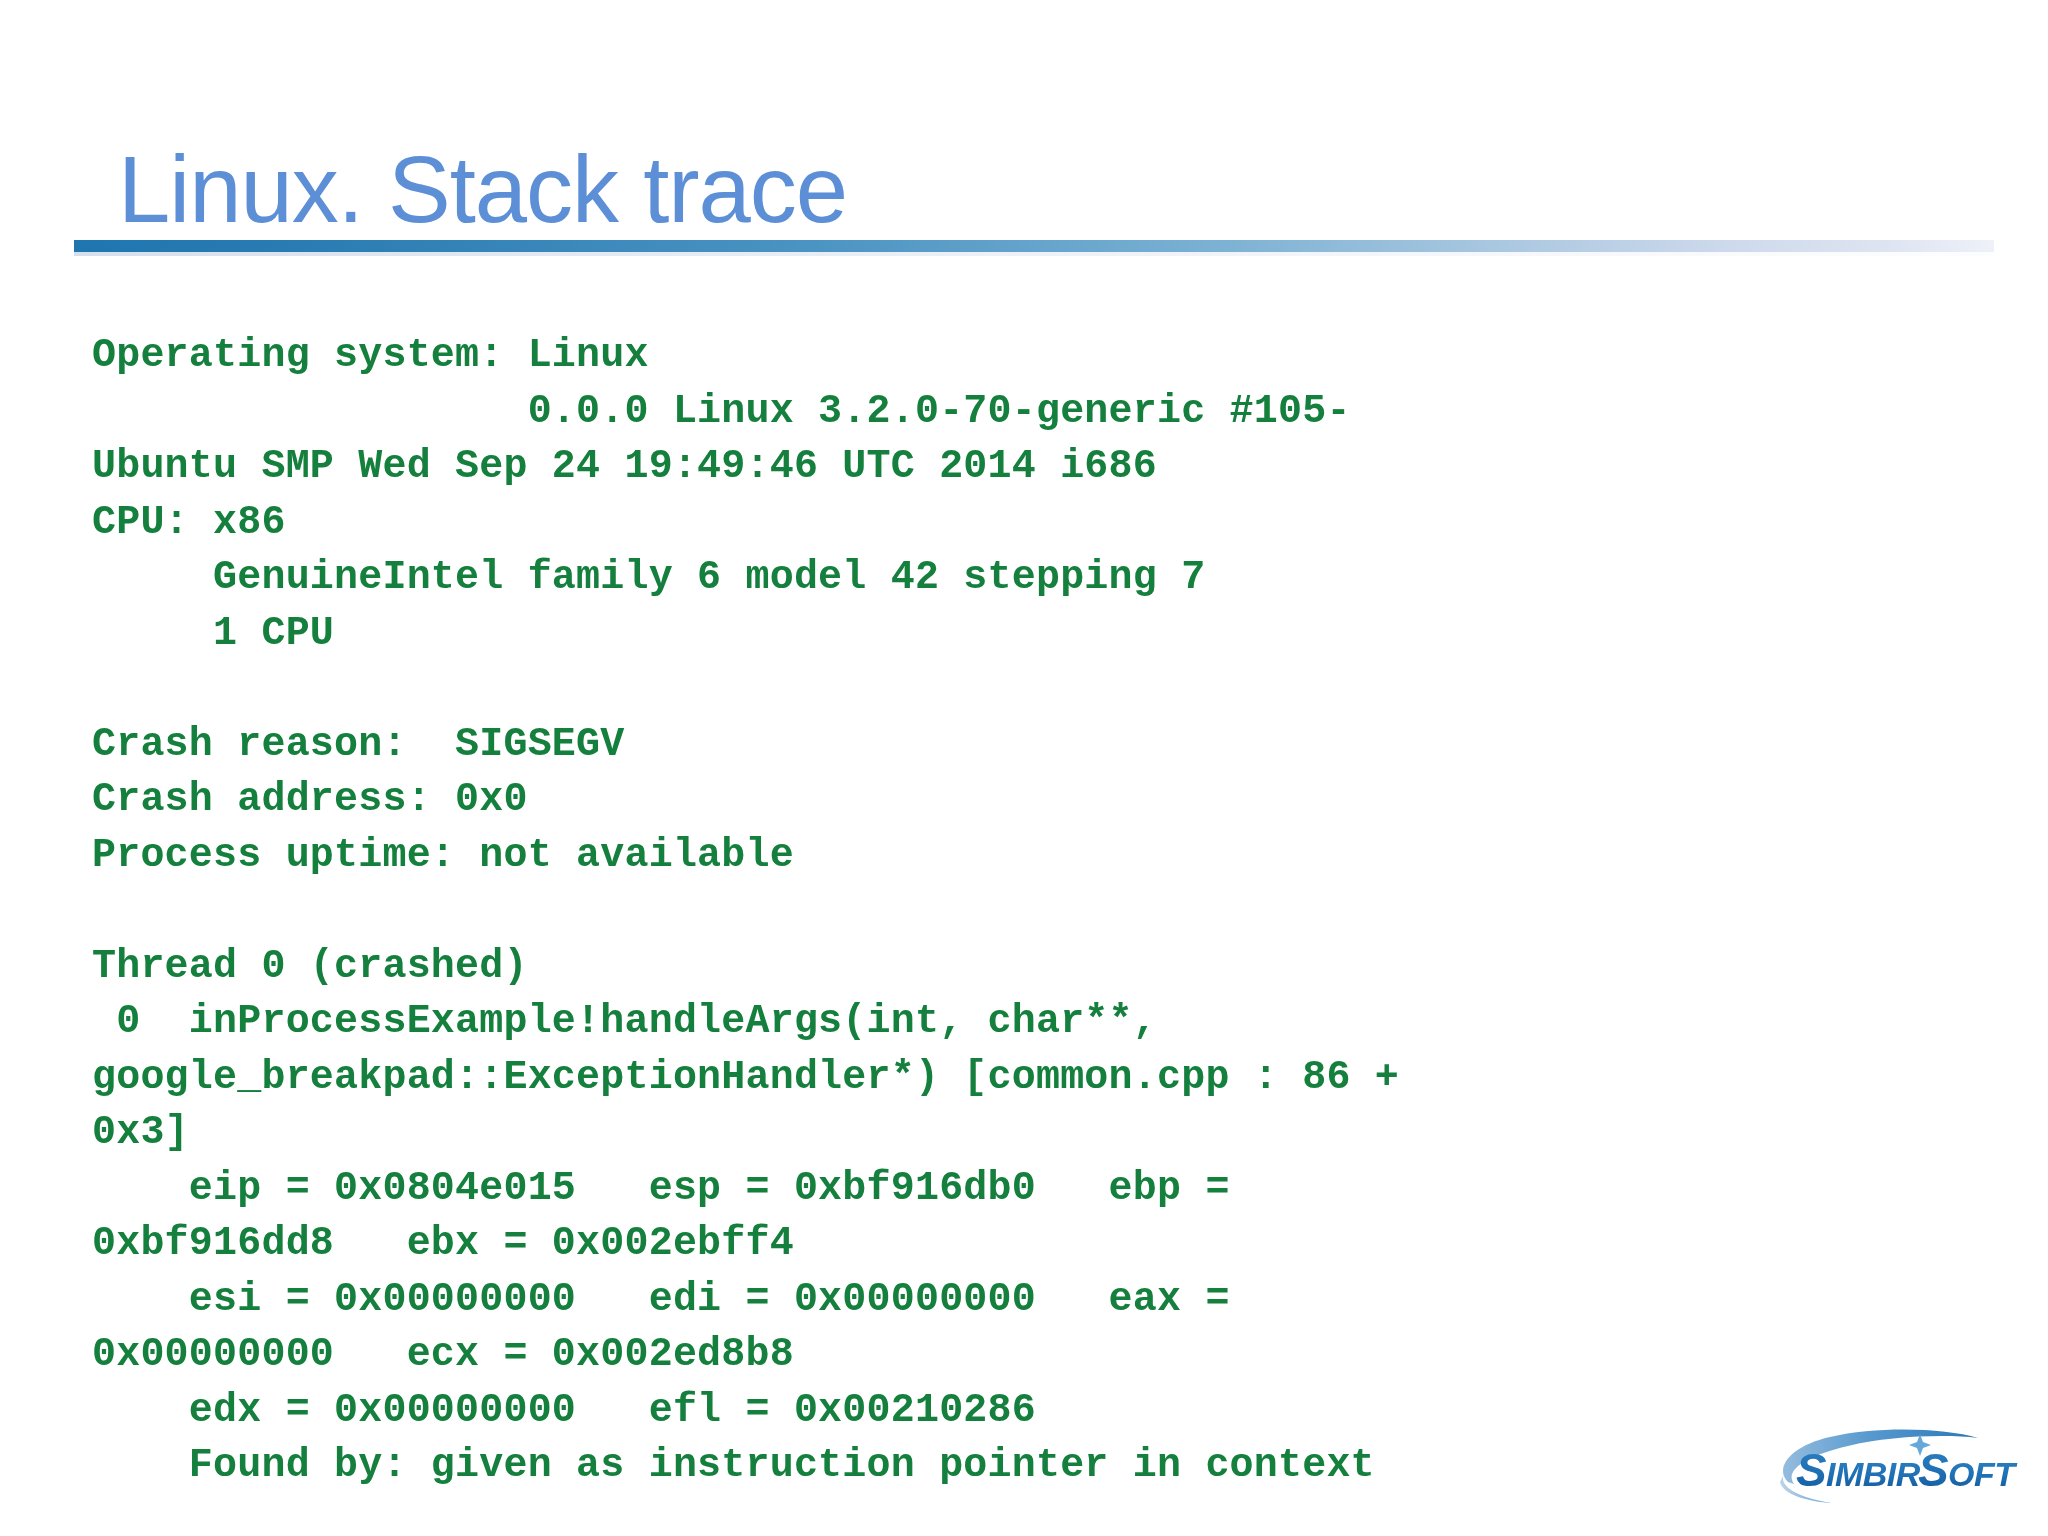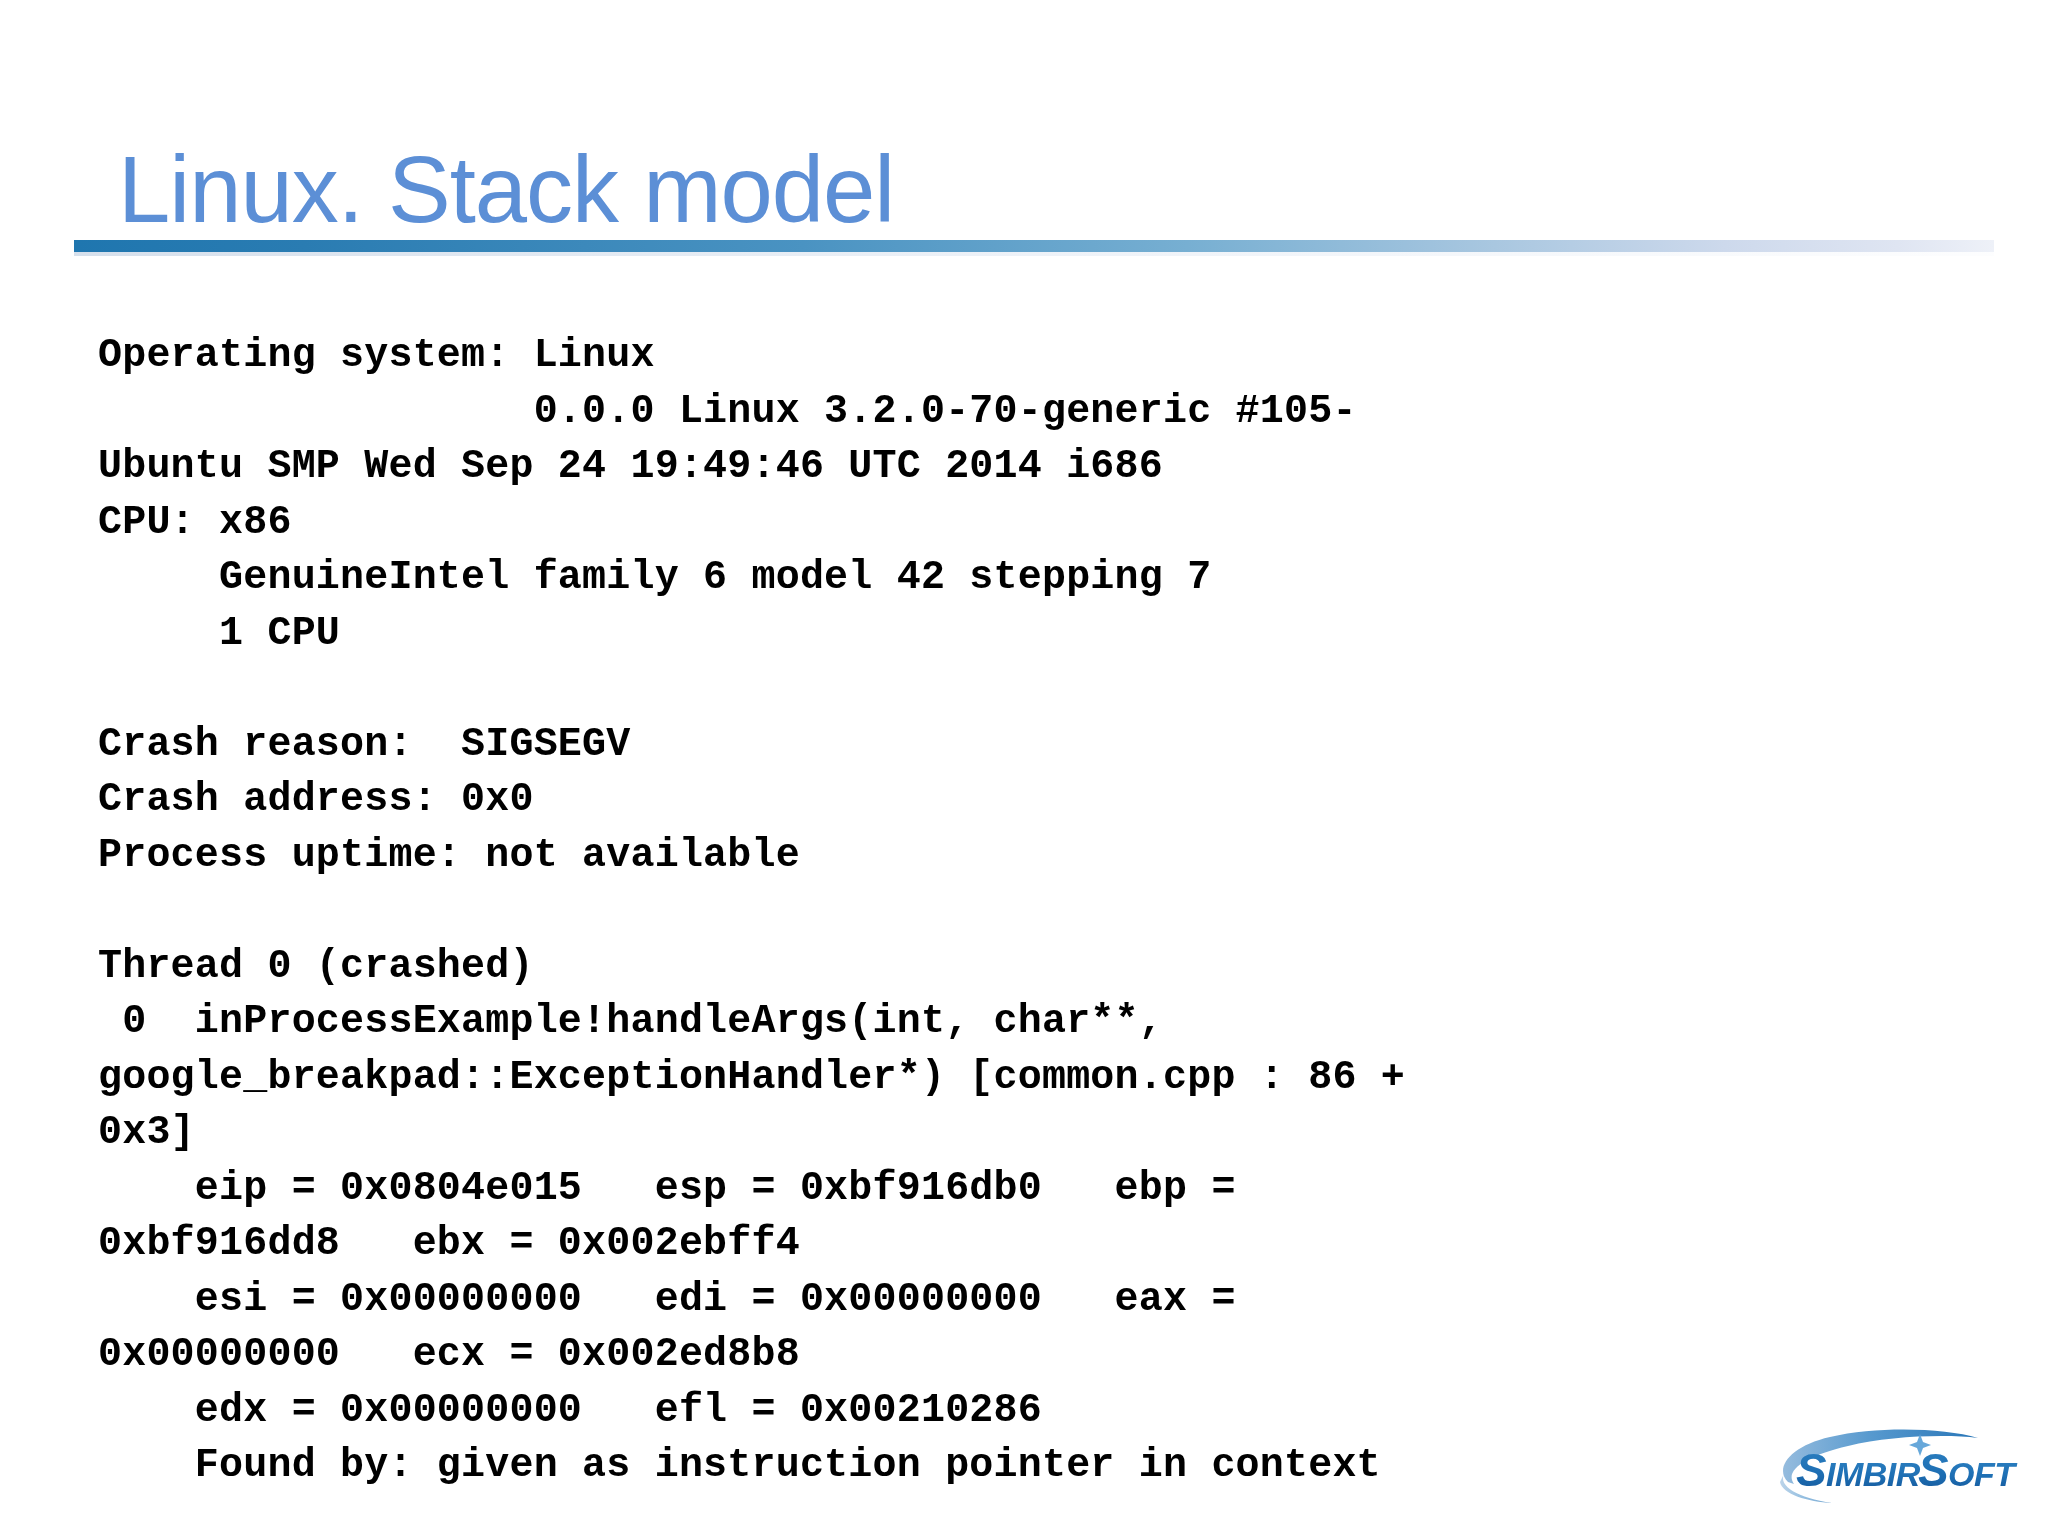--- a/index.html
+++ b/index.html
@@ -60,27 +60,27 @@
     height: 4px;
     background: linear-gradient(to right,
         rgba(180,198,220,0.55) 0%,
         rgba(205,218,235,0.35) 50%,
         rgba(235,240,248,0.12) 100%);
   }
 
   
   .dump {
     position: absolute;
-    left: 98px;
+    left: 92px;
     top: 288px;
     width: 1880px;
     font-family: "Liberation Mono", "DejaVu Sans Mono", monospace;
     font-size: 40px;
     font-weight: bold;
-    color: #000000;
+    color: #15803d;
     line-height: 55.5px;
     white-space: pre;
     letter-spacing: 0.2px;
   }
   .dump .line {
     white-space: pre;
     height: 55.5px;
   }
   .dump .line.blank {
     height: 55.5px;
@@ -96,21 +96,21 @@
   }
   .logo svg {
     display: block;
   }
 </style>
 </head>
 <body style="background: rgb(255, 255, 255);">
 
 <div class="slide">
 
-  <h1 class="slide-title" style="color: rgb(92, 143, 214);">Linux. Stack model</h1>
+  <h1 class="slide-title" style="color: rgb(92, 143, 214);">Linux. Stack trace</h1>
 
   <div class="title-rule"></div>
   <div class="title-rule-shadow"></div>
 
   <pre class="dump" id="dump-block"><div class="line">Operating system: Linux</div><div class="line">                  0.0.0 Linux 3.2.0-70-generic #105-</div><div class="line">Ubuntu SMP Wed Sep 24 19:49:46 UTC 2014 i686</div><div class="line">CPU: x86</div><div class="line">     GenuineIntel family 6 model 42 stepping 7</div><div class="line">     1 CPU</div><div class="line blank">&nbsp;</div><div class="line">Crash reason:  SIGSEGV</div><div class="line">Crash address: 0x0</div><div class="line">Process uptime: not available</div><div class="line blank">&nbsp;</div><div class="line">Thread 0 (crashed)</div><div class="line"> 0  inProcessExample!handleArgs(int, char**,</div><div class="line">google_breakpad::ExceptionHandler*) [common.cpp : 86 +</div><div class="line">0x3]</div><div class="line">    eip = 0x0804e015   esp = 0xbf916db0   ebp =</div><div class="line">0xbf916dd8   ebx = 0x002ebff4</div><div class="line">    esi = 0x00000000   edi = 0x00000000   eax =</div><div class="line">0x00000000   ecx = 0x002ed8b8</div><div class="line">    edx = 0x00000000   efl = 0x00210286</div><div class="line">    Found by: given as instruction pointer in context</div></pre>
 
   <div class="logo">
     <svg width="256" height="96" viewBox="0 0 256 96" xmlns="http://www.w3.org/2000/svg">
       <defs>
         <linearGradient id="swoosh" x1="0" y1="0" x2="1" y2="0">

